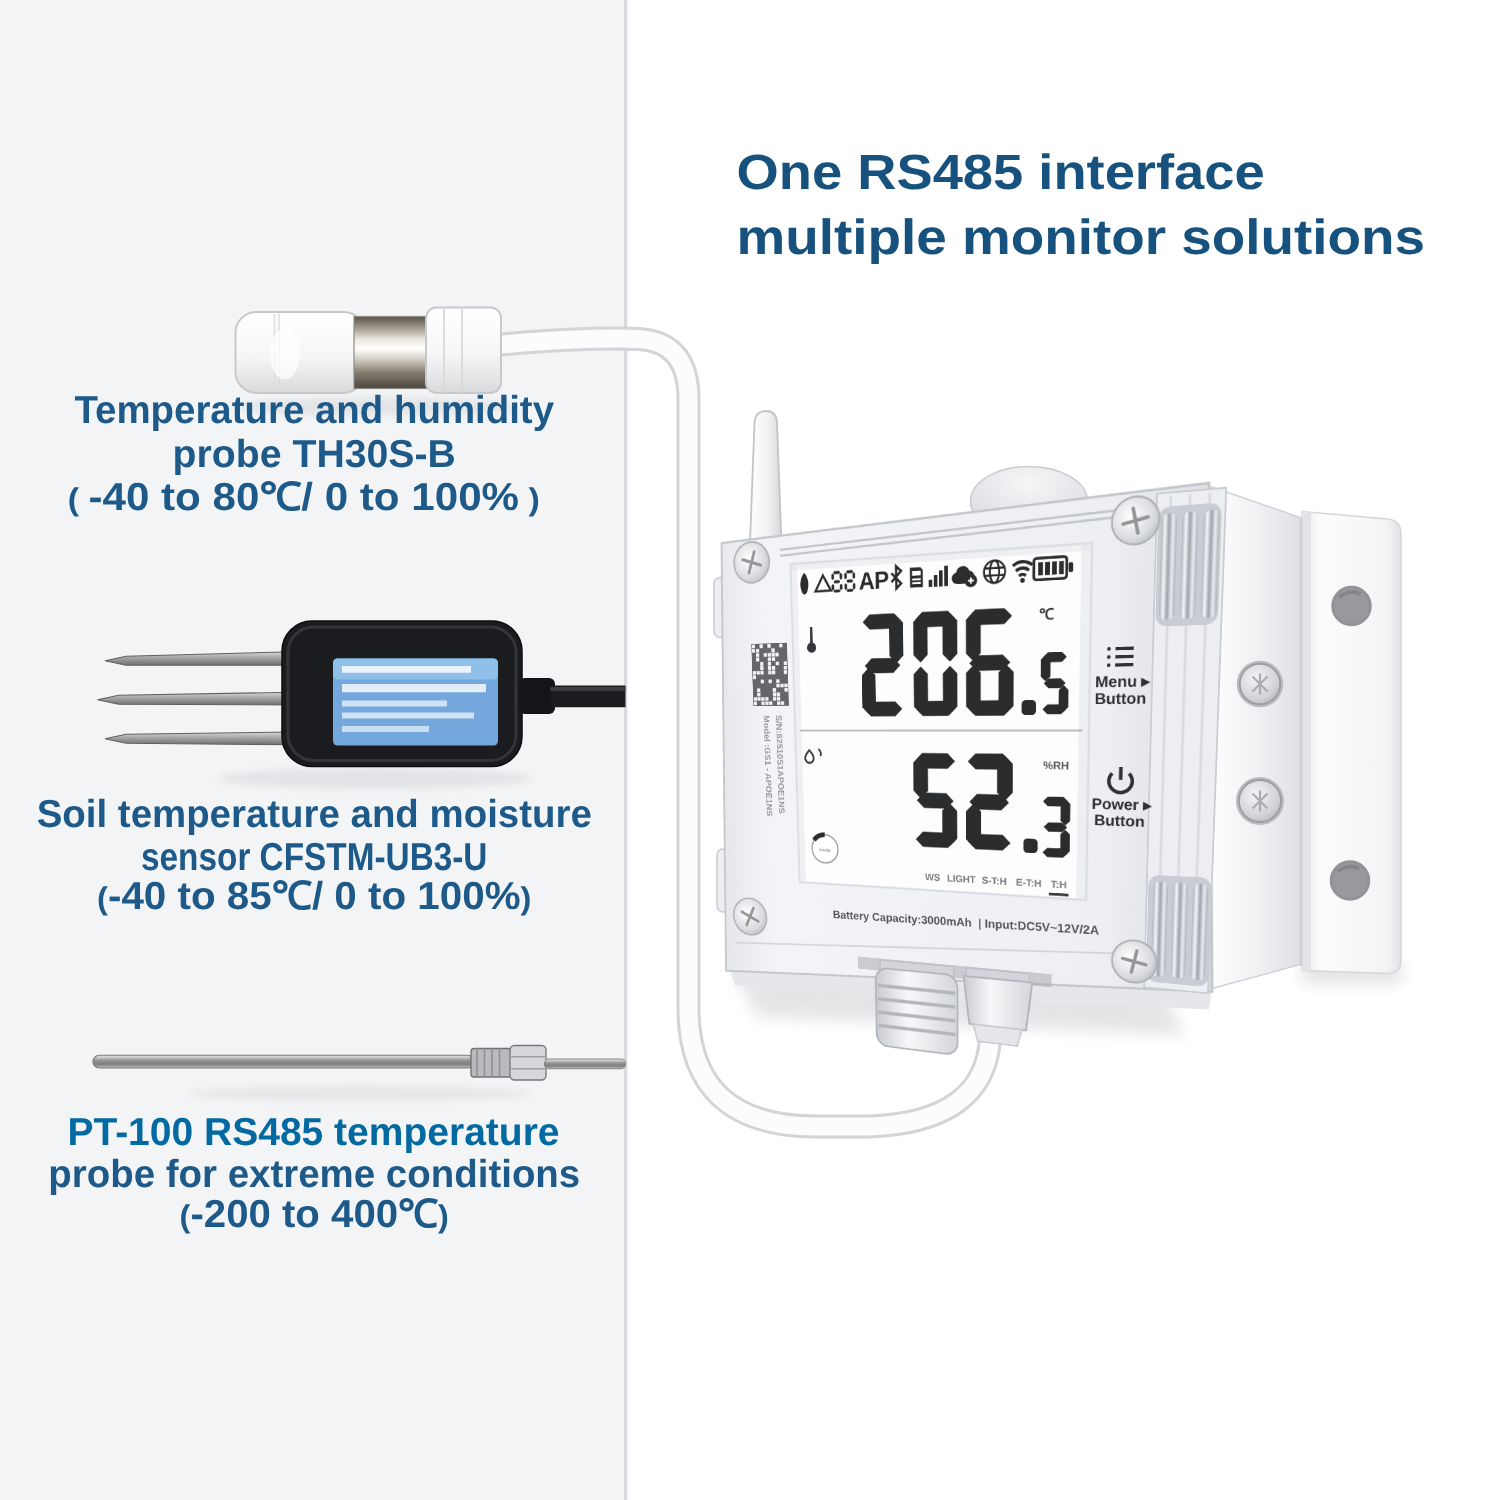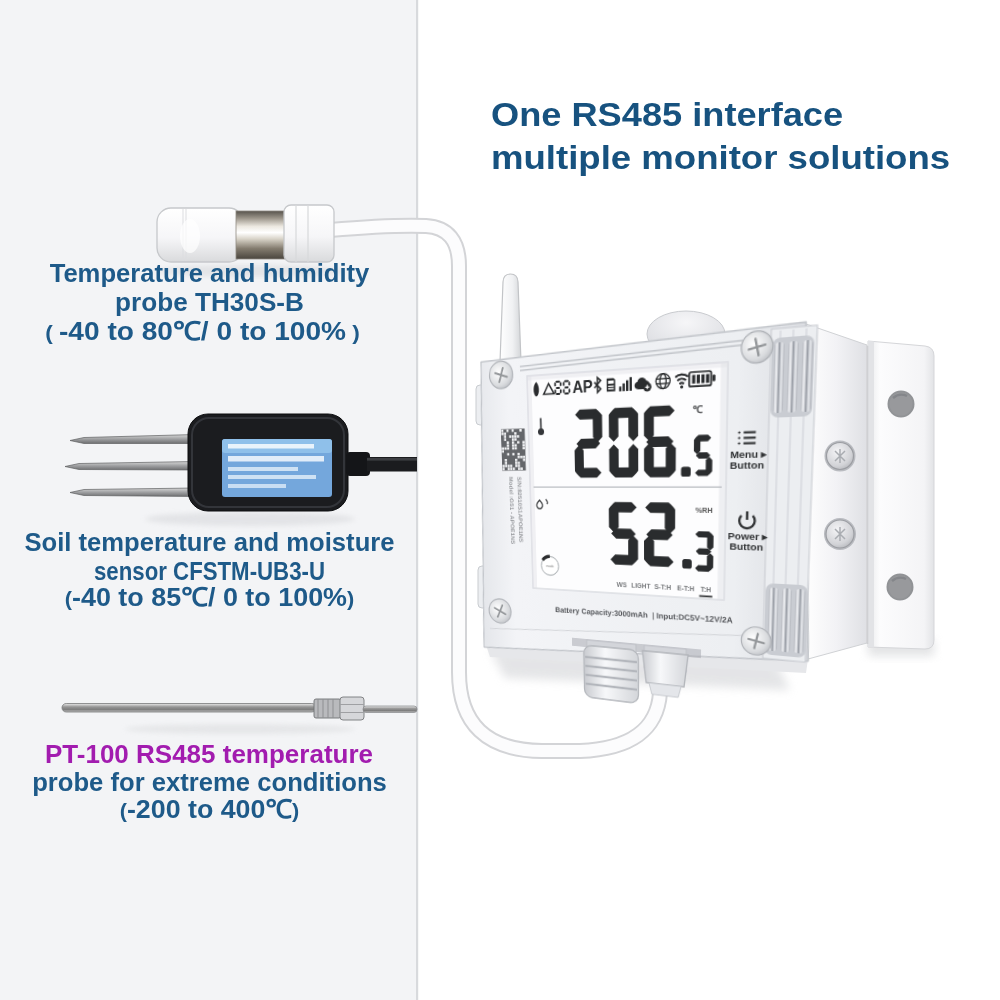--- a/index.html
+++ b/index.html
@@ -431,14 +431,14 @@
 </svg>
 </div>
 <div class="abs" style="left:491px;top:97.5px;color:#17527f;font-weight:bold;font-size:33px;line-height:1;white-space:nowrap;transform:scaleX(1.097);transform-origin:0 0">One RS485 interface</div>
 <div class="abs" style="left:491px;top:140.6px;color:#17527f;font-weight:bold;font-size:33px;line-height:1;white-space:nowrap;transform:scaleX(1.108);transform-origin:0 0">multiple monitor solutions</div>
 <div class="abs" style="left:0.5px;top:259.8px;width:417px;text-align:center;color:#1e5a89;font-weight:bold;font-size:26px;line-height:1;white-space:nowrap;transform:scaleX(0.985);transform-origin:50% 0">Temperature and humidity</div>
 <div class="abs" style="left:0.5px;top:288.8px;width:417px;text-align:center;color:#1e5a89;font-weight:bold;font-size:26px;line-height:1;white-space:nowrap;transform:scaleX(1.006);transform-origin:50% 0">probe TH30S-B</div>
 <div class="abs" style="left:-6.5px;top:317.5px;width:417px;text-align:center;color:#1e5a89;font-weight:bold;font-size:26px;line-height:1;white-space:nowrap;transform:scaleX(1.08);transform-origin:50% 0"><span style="font-size:21px">( </span>-40 to 80℃/ 0 to 100%<span style="font-size:21px"> )</span></div>
 <div class="abs" style="left:0.5px;top:528.8px;width:417px;text-align:center;color:#1e5a89;font-weight:bold;font-size:26px;line-height:1;white-space:nowrap;transform:scaleX(0.985);transform-origin:50% 0">Soil temperature and moisture</div>
 <div class="abs" style="left:0.5px;top:557.8px;width:417px;text-align:center;color:#1e5a89;font-weight:bold;font-size:26px;line-height:1;white-space:nowrap;transform:scaleX(0.855);transform-origin:50% 0">sensor CFSTM-UB3-U</div>
 <div class="abs" style="left:0.5px;top:584px;width:417px;text-align:center;color:#1e5a89;font-weight:bold;font-size:26px;line-height:1;white-space:nowrap;transform:scaleX(1.035);transform-origin:50% 0"><span style="font-size:21px">(</span>-40 to 85℃/ 0 to 100%<span style="font-size:21px">)</span></div>
-<div class="abs" style="left:0.5px;top:740.5px;width:417px;text-align:center;color:#a21caf;font-weight:bold;font-size:26px;line-height:1;white-space:nowrap;transform:scaleX(1.0);transform-origin:50% 0">PT-100 RS485 temperature</div>
+<div class="abs" style="left:0.5px;top:740.5px;width:417px;text-align:center;color:#0369a1;font-weight:bold;font-size:26px;line-height:1;white-space:nowrap;transform:scaleX(1.0);transform-origin:50% 0">PT-100 RS485 temperature</div>
 <div class="abs" style="left:0.5px;top:769.3px;width:417px;text-align:center;color:#1e5a89;font-weight:bold;font-size:26px;line-height:1;white-space:nowrap;transform:scaleX(0.986);transform-origin:50% 0">probe for extreme conditions</div>
 <div class="abs" style="left:0.5px;top:795.8px;width:417px;text-align:center;color:#1e5a89;font-weight:bold;font-size:26px;line-height:1;white-space:nowrap;transform:scaleX(1.03);transform-origin:50% 0"><span style="font-size:21px">(</span>-200 to 400℃<span style="font-size:21px">)</span></div>
 </body></html>

